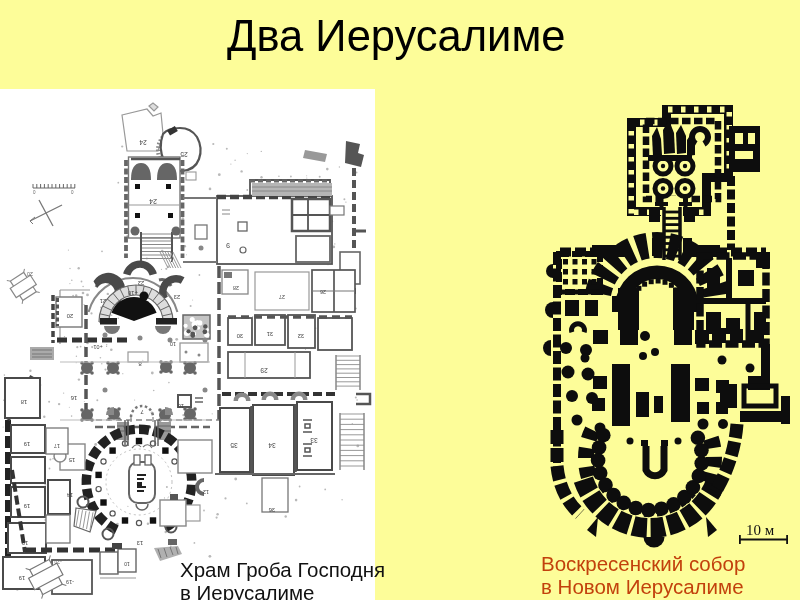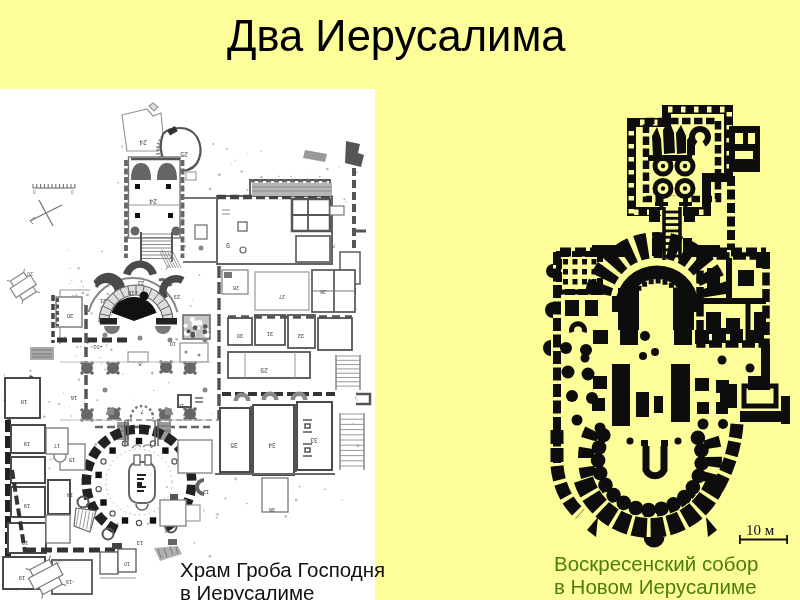--- a/index.html
+++ b/index.html
@@ -4,21 +4,21 @@
 <style>
 html,body{margin:0;padding:0;width:800px;height:600px;overflow:hidden;}
 body{background:#fdfd99;font-family:"Liberation Sans",sans-serif;}
 .abs{position:absolute;}
 </style>
 </head>
 <body>
 
 <div class="abs" style="left:0;top:0;width:800px;height:600px;background:#fdfd99;"></div>
 
-<div class="abs" style="left:227px;top:12px;font-size:43.5px;color:#000;white-space:nowrap;">Два Иерусалима</div>
+<div class="abs" style="left:227px;top:12px;font-size:43.5px;color:#000;white-space:nowrap;">Два Иерусалиме</div>
 
 <div class="abs" style="left:0;top:89px;width:375px;height:511px;background:#ffffff;"></div>
 
 <svg class="abs" style="left:0;top:89px;" width="375" height="511" viewBox="0 89 375 511" font-family="Liberation Sans, sans-serif">
 
 <g>
       <g fill="#b9b9b9">
         <circle cx="111.8" cy="296.8" r="1.1"></circle>
         <circle cx="71.6" cy="416.1" r="0.8"></circle>
         <circle cx="69.3" cy="407.3" r="0.5"></circle>
@@ -1112,13 +1112,13 @@
     </g>
 
 <g>
       <text x="746" y="535" font-size="15" fill="#111" font-family="Liberation Serif, serif">10 м</text>
       <path d="M739,539.5 L788,539.5 M739.9,535 L739.9,544 M787.1,535 L787.1,544" stroke="#111" stroke-width="1.8" fill="none"></path>
     </g>
 </svg>
 
 <div class="abs" style="left:180px;top:549px;font-size:20.5px;line-height:23px;color:#111;margin-top:9px;">Храм Гроба Господня<br>в Иерусалиме</div>
 
-<div class="abs" style="left:554px;top:552px;font-size:20.5px;line-height:23px;color:#4d7c0f;">Воскресенский собор<br>в Новом Иерусалиме</div>
+<div class="abs" style="left:541px;top:552px;font-size:20.5px;line-height:23px;color:#c2410c;">Воскресенский собор<br>в Новом Иерусалиме</div>
 
 </body></html>

